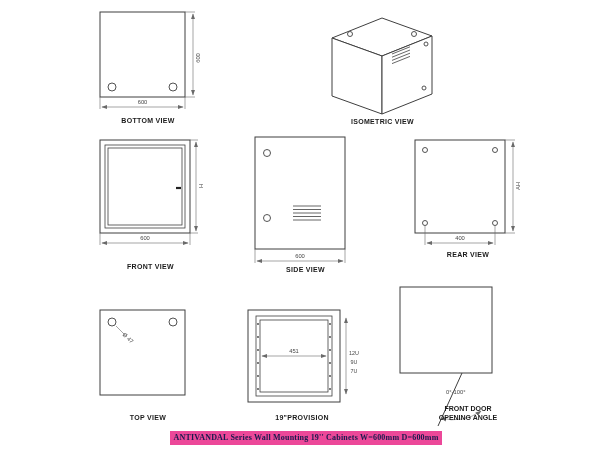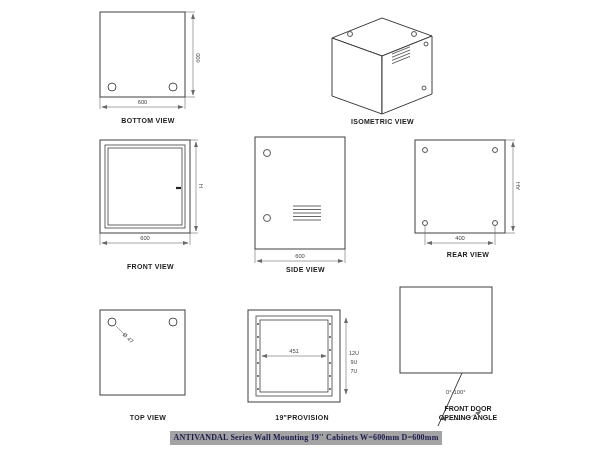--- a/index.html
+++ b/index.html
@@ -9,21 +9,21 @@
   .view-label{position:absolute;left:0;width:100%;text-align:center;
       font:bold 7px "Liberation Sans",sans-serif;letter-spacing:.3px;color:#1a1a1a;}
   svg{display:block;}
   svg text.dim{font-family:"Liberation Sans",sans-serif;font-size:5.8px;fill:#474747;}
   svg text.dim-sm{font-family:"Liberation Sans",sans-serif;font-size:5.4px;fill:#474747;}
   .outline{fill:#ffffff;stroke:#3f3f3f;stroke-width:1;}
   .thin{fill:none;stroke:#3f3f3f;stroke-width:.8;}
   .dimline{stroke:#6a6a6a;stroke-width:.6;fill:none;}
   .hole{fill:#ffffff;stroke:#3f3f3f;stroke-width:.9;}
   .dot{fill:#3f3f3f;stroke:none;}
-  .banner{position:absolute;left:170px;top:431px;width:272px;height:14px;background:#a3a3a3;
+  .banner{position:absolute;left:170px;top:431px;width:272px;height:14px;background:#ec4899;
       color:#1a1a4e;font:bold 8px "Liberation Serif",serif;text-align:center;line-height:14px;
       letter-spacing:.2px;}
   .door-label{position:absolute;left:30px;top:126px;width:96px;text-align:center;
       font:bold 7px "Liberation Sans",sans-serif;color:#1a1a1a;line-height:9px;}
 </style>
 </head>
 <body>
 
 <div class="page">
 

